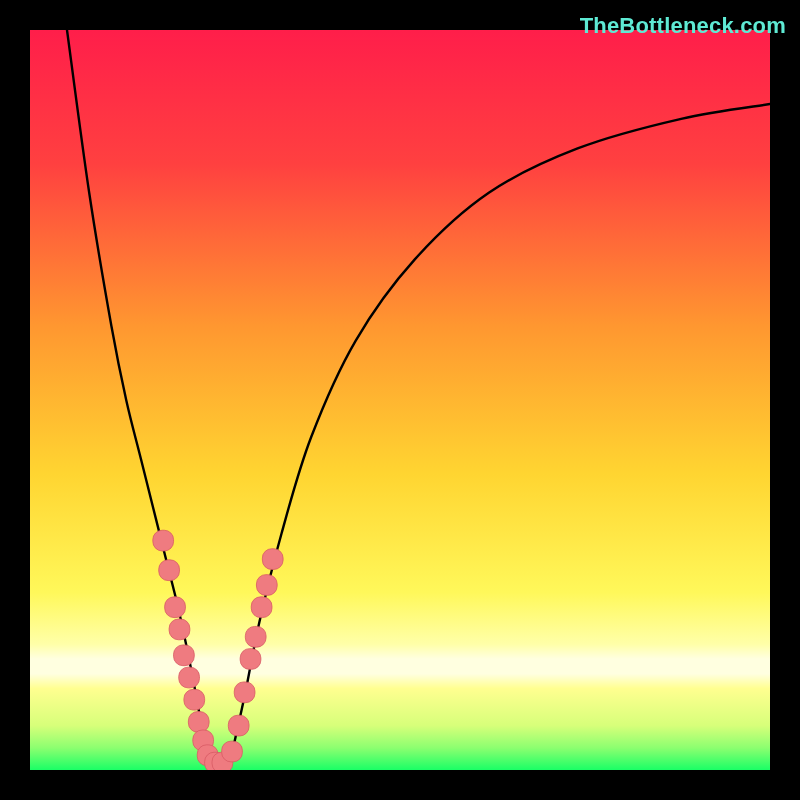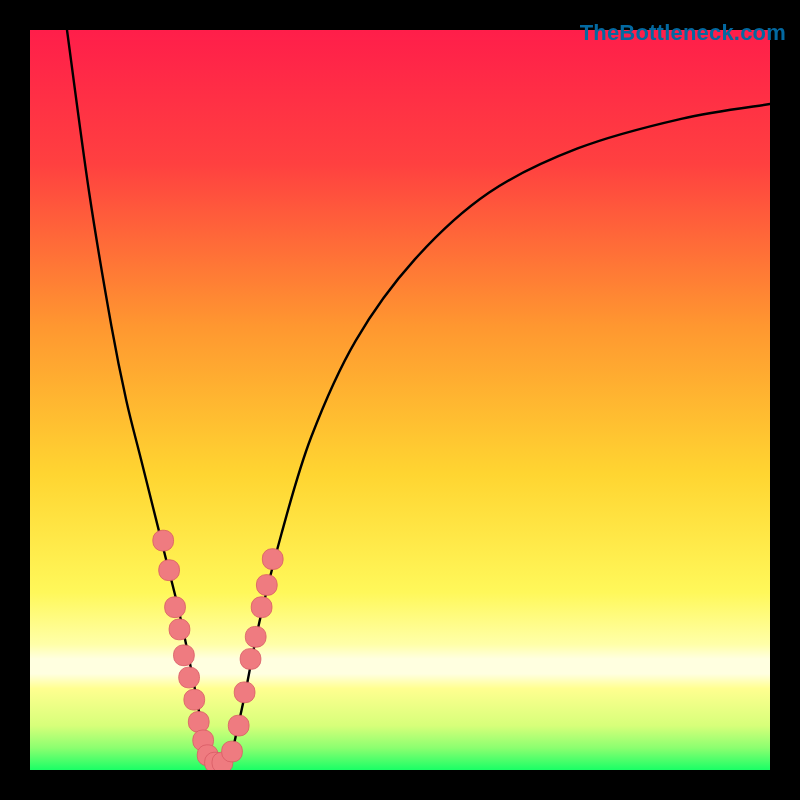--- a/index.html
+++ b/index.html
@@ -23,26 +23,26 @@
     width: 740px;
     height: 740px;
     overflow: hidden;
   }
   .gradient-bg {
     position: absolute;
     inset: 0;
   }
   .watermark {
     position: absolute;
-    top: 20px;
+    top: 13px;
     right: 14px;
     font-family: Arial, Helvetica, sans-serif;
     font-size: 22px;
     font-weight: 600;
-    color: #0369a1;
+    color: #5eead4;
     letter-spacing: 0.2px;
     z-index: 10;
   }
   svg.curves {
     position: absolute;
     inset: 0;
     width: 100%;
     height: 100%;
   }
 </style>

